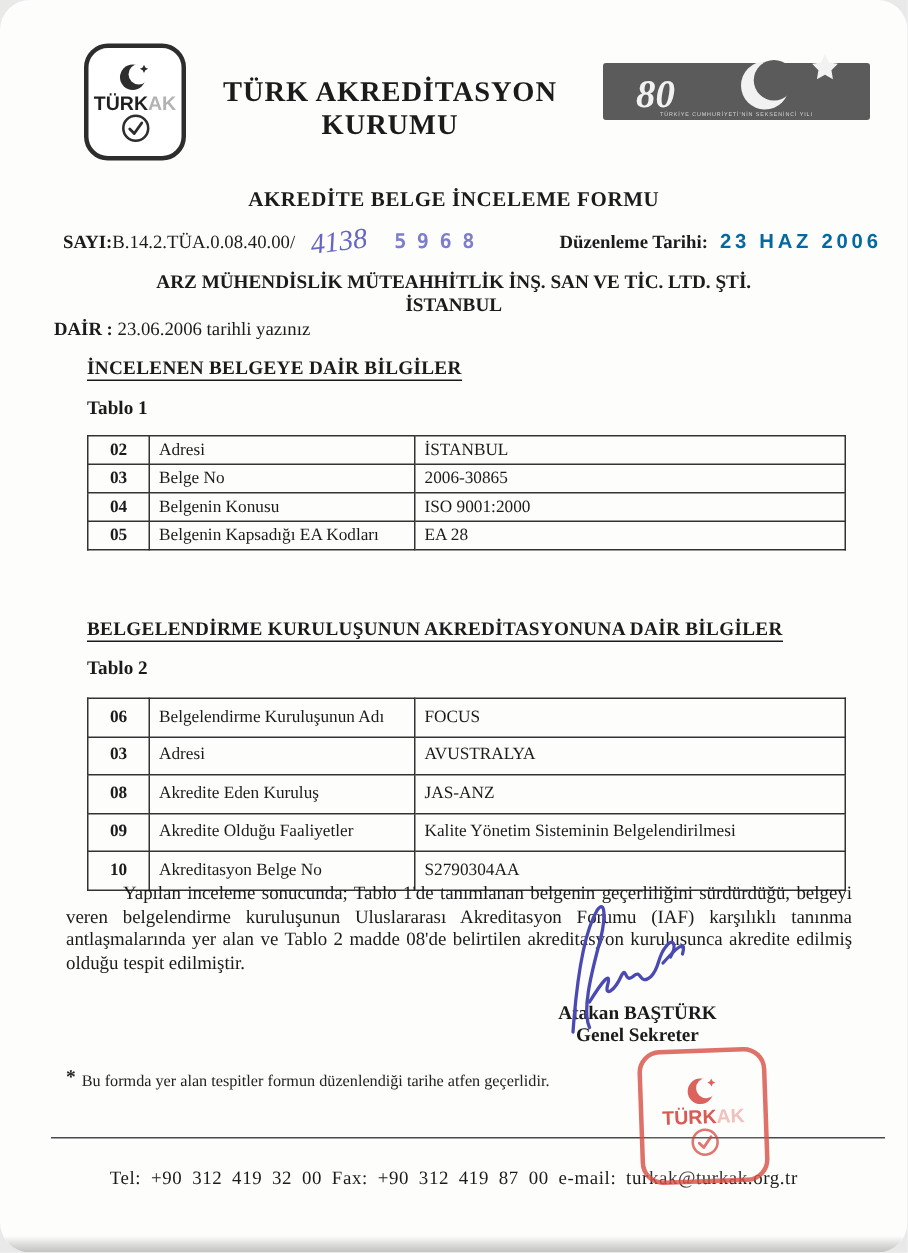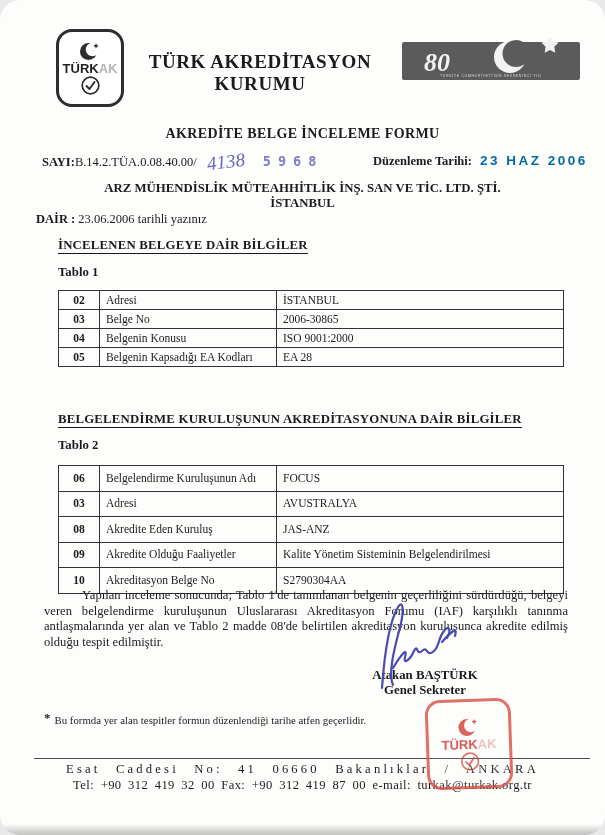--- a/index.html
+++ b/index.html
@@ -232,17 +232,16 @@
       <path d="M18,2.2 l0.9,1.8 1.8,0.9 -1.8,0.9 -0.9,1.8 -0.9,-1.8 -1.8,-0.9 1.8,-0.9 z" fill="rgba(211,60,52,0.8)"></path>
     </svg>
     <div class="turkak-text"><span class="t1">TÜRK</span><span class="t2">AK</span></div>
     <svg width="21" height="21" viewBox="0 0 21 21">
       <circle cx="10.5" cy="10.5" r="8.3" fill="none" stroke="rgba(211,60,52,0.7)" stroke-width="1.7"></circle>
       <path d="M6.5,11 l3,3 l5,-7" fill="none" stroke="rgba(211,60,52,0.7)" stroke-width="1.9" stroke-linecap="round" stroke-linejoin="round"></path>
     </svg>
   </div>
 
   <div class="footer-rule"></div>
-  <div class="footer-address">Esat Caddesi No: 41 06660 Bakanlıklar / ANKARA</div>
   <div class="footer-contact">Tel: +90 312 419 32 00 Fax: +90 312 419 87 00 e-mail: turkak@turkak.org.tr</div>
 
   <div class="scan-edge"></div>
 </div>
 
 </body></html>

